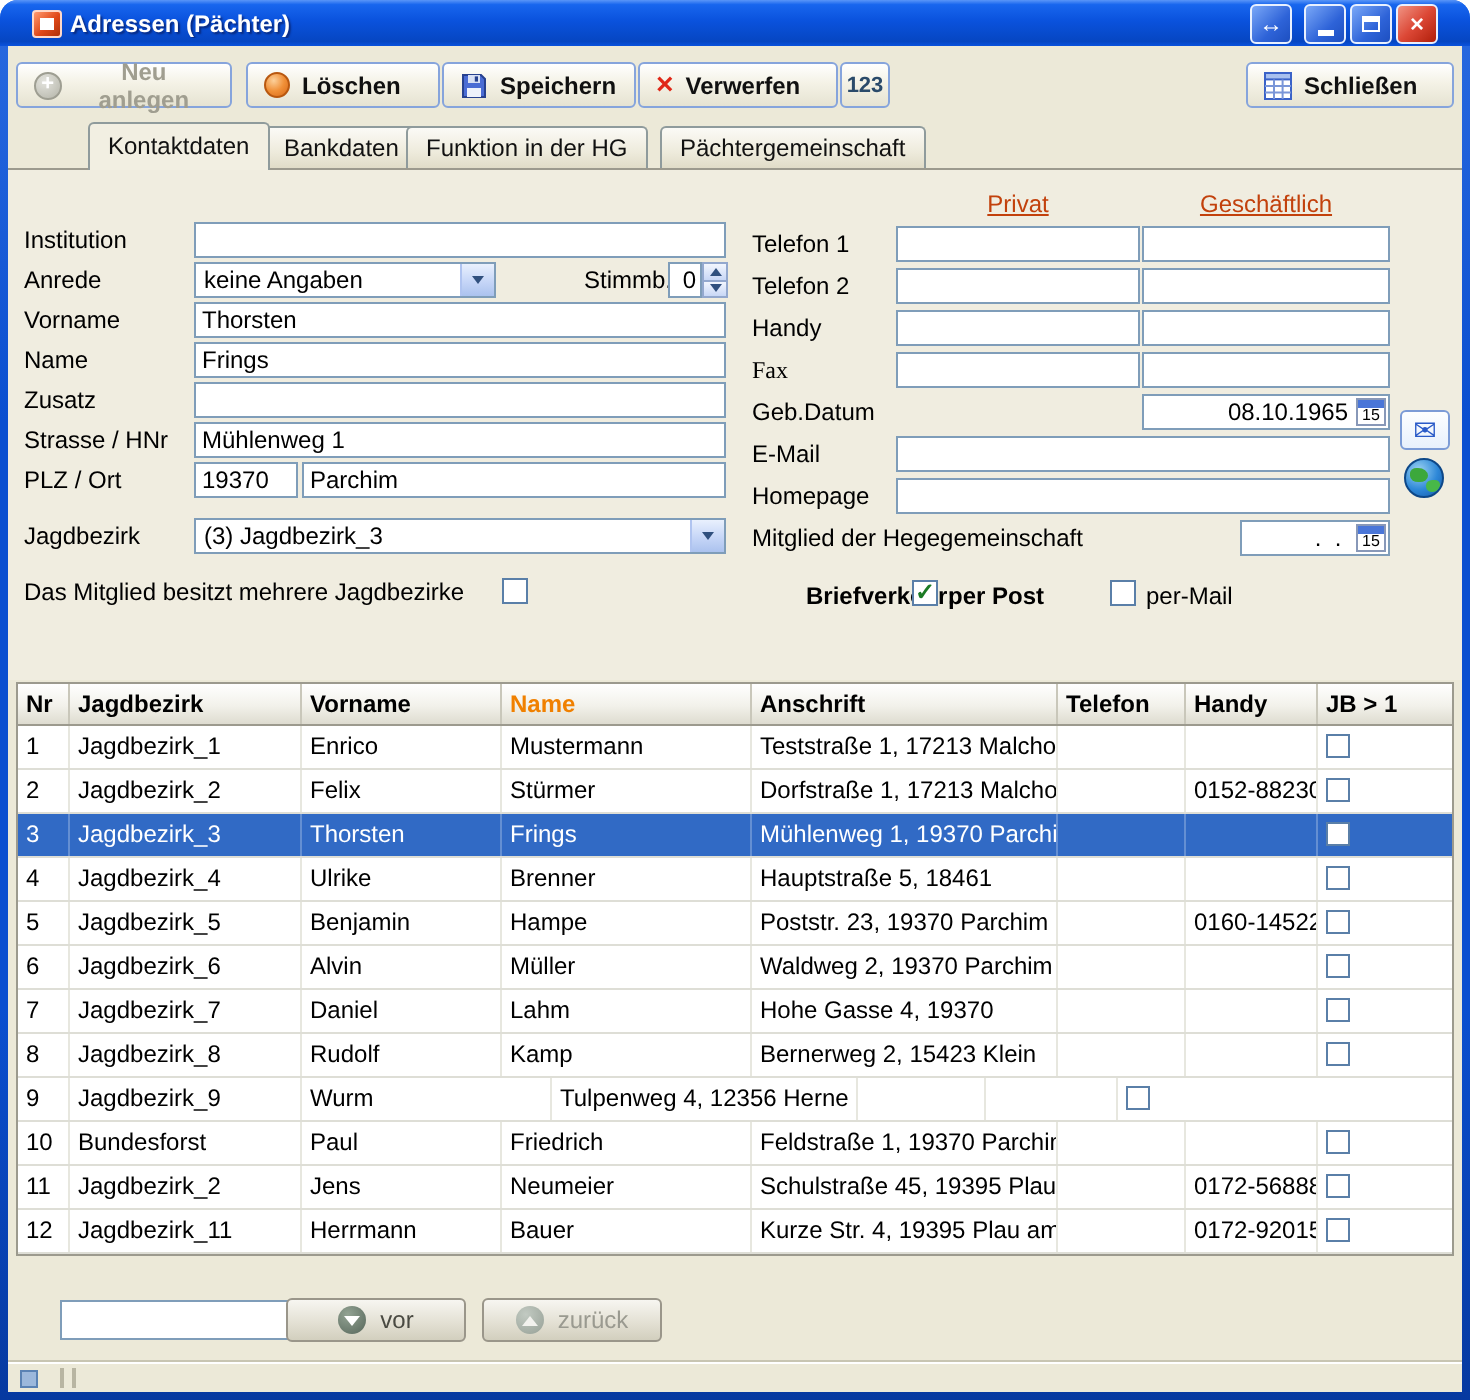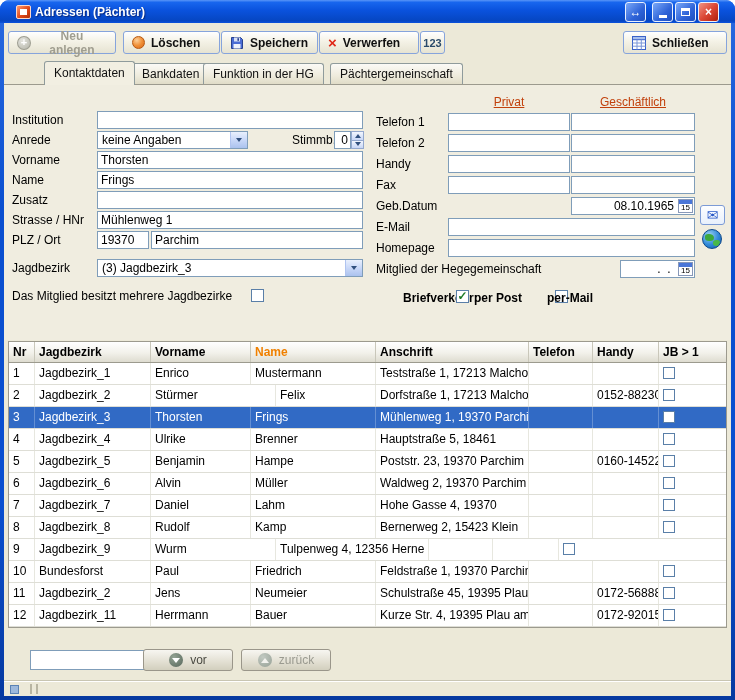--- a/index.html
+++ b/index.html
@@ -221,21 +221,21 @@
       <input class="field" style="left: 567px; top: 28px; width: 124px;" value="">
 
       <span class="flabel" style="left:372px;top:49px;">Telefon 2</span>
       <input class="field" style="left: 444px; top: 49px; width: 122px;" value="">
       <input class="field" style="left: 567px; top: 49px; width: 124px;" value="">
 
       <span class="flabel" style="left:372px;top:70px;">Handy</span>
       <input class="field" style="left: 444px; top: 70px; width: 122px;" value="">
       <input class="field" style="left: 567px; top: 70px; width: 124px;" value="">
 
-      <span class="flabel" style="left:372px;top:91px;">Fax</span>
+      <span class="flabel" style="left:372px;top:91px;font-family:Liberation Serif, serif;">Fax</span>
       <input class="field" style="left: 444px; top: 91px; width: 122px;" value="">
       <input class="field" style="left: 567px; top: 91px; width: 124px;" value="">
 
       <span class="flabel" style="left:372px;top:112px;">Geb.Datum</span>
       <div class="field flex" style="left:567px;top:112px;width:124px;">
         <span class="fval">08.10.1965</span>
         <span class="datebtn">
             <span>15</span>
           </span>
       </div>
@@ -253,21 +253,21 @@
             <span>15</span>
           </span>
       </div>
 
       <span class="flabel" style="left:372px;top:204px;font-weight:bold;margin-left:27px;">Briefverkehr:</span>
       <span class="checkbox" style="left:452px;top:205px;">
         <span class="checkmark">✓</span>
       </span>
       <span class="flabel" style="left:470px;top:204px;font-weight:bold;">per Post</span>
       <span class="checkbox" style="left:551px;top:205px;"></span>
-      <span class="flabel" style="left:543px;top:204px;font-weight:bold;">per-Mail</span>
+      <span class="flabel" style="left:569px;top:204px;font-weight:normal;">per-Mail</span>
 
       <button class="side-btn" style="left:696px;top:120px;width:25px;height:20px;">
         <span class="env-glyph">✉</span>
       </button>
       <button class="side-btn" style="left:697px;top:143px;width:24px;height:24px;border:none;background:transparent;">
         <span class="globe-icon" style="left:1px;top:1px;">
             <i></i>
             <b></b>
           </span>
       </button>
@@ -293,22 +293,22 @@
             <div class="tcell c4">Teststraße 1, 17213 Malchow</div>
             <div class="tcell c5"></div>
             <div class="tcell c6"></div>
             <div class="tcell c7">
               <span class="checkbox"></span>
             </div>
           </div>
           <div class="trow">
             <div class="tcell c0">2</div>
             <div class="tcell c1">Jagdbezirk_2</div>
+            <div class="tcell c2">Felix</div>
             <div class="tcell c3">Stürmer</div>
-            <div class="tcell c2">Felix</div>
             <div class="tcell c4">Dorfstraße 1, 17213 Malchow</div>
             <div class="tcell c5"></div>
             <div class="tcell c6">0152-88230</div>
             <div class="tcell c7">
               <span class="checkbox"></span>
             </div>
           </div>
           <div class="trow selected">
             <div class="tcell c0">3</div>
             <div class="tcell c1">Jagdbezirk_3</div>

